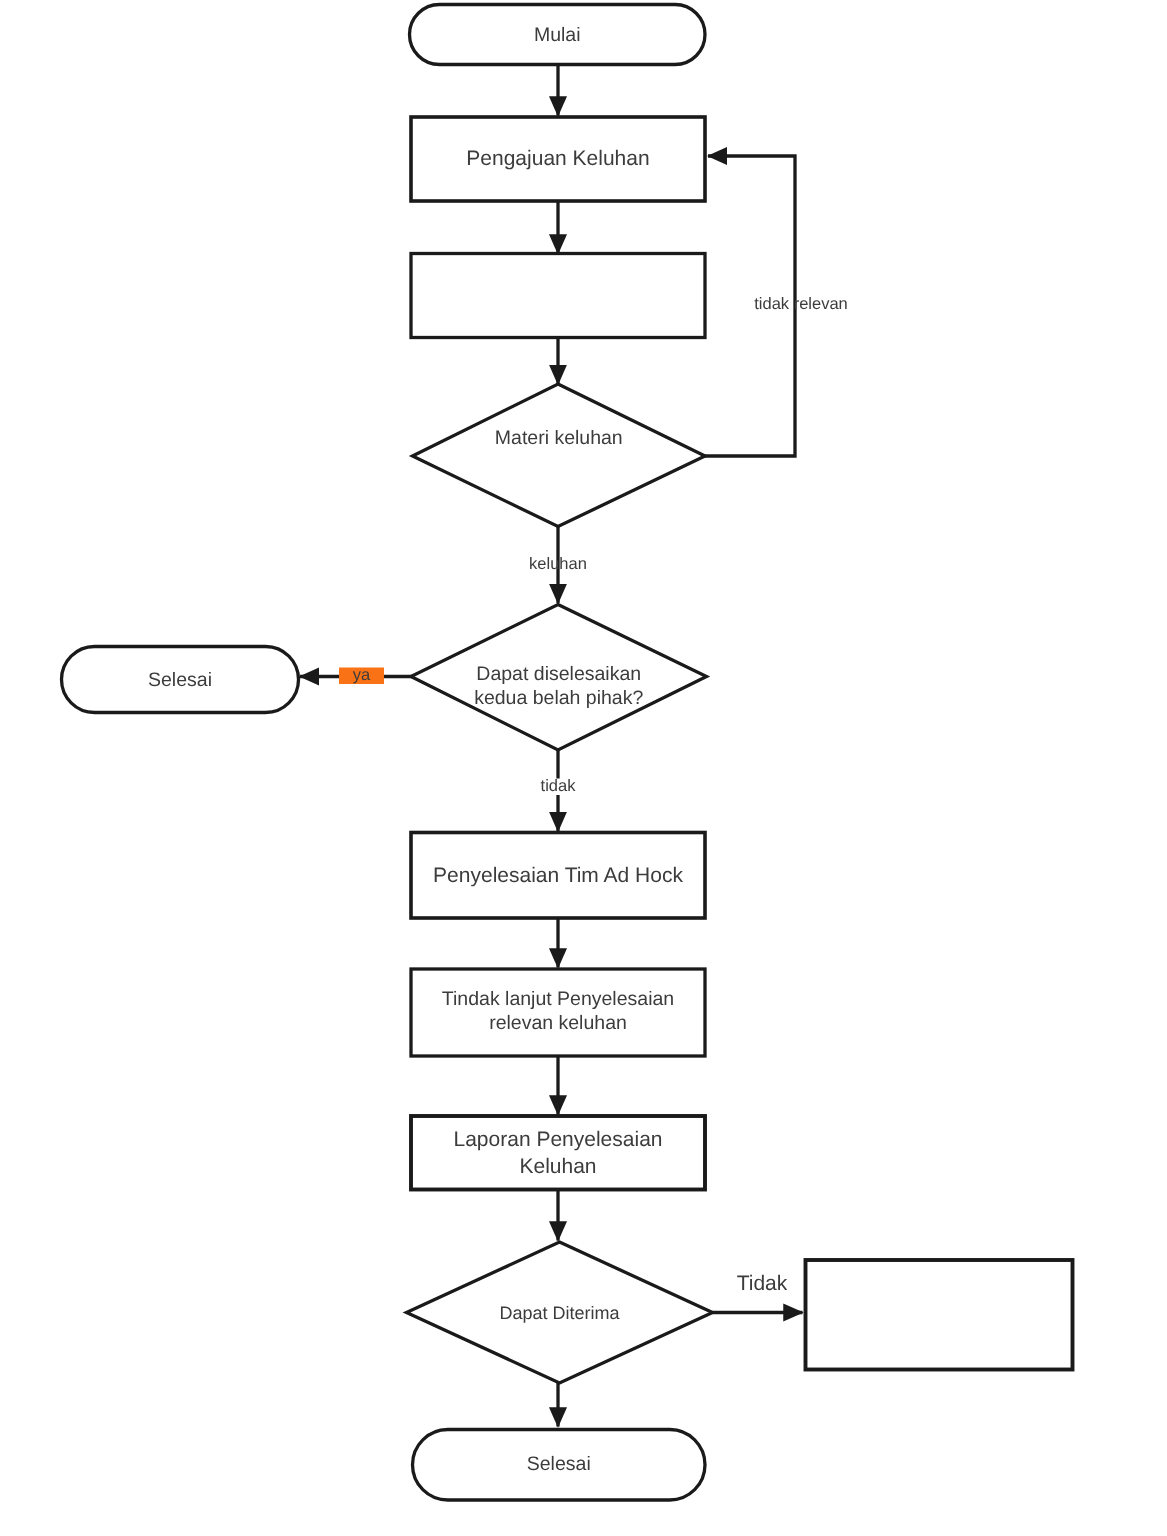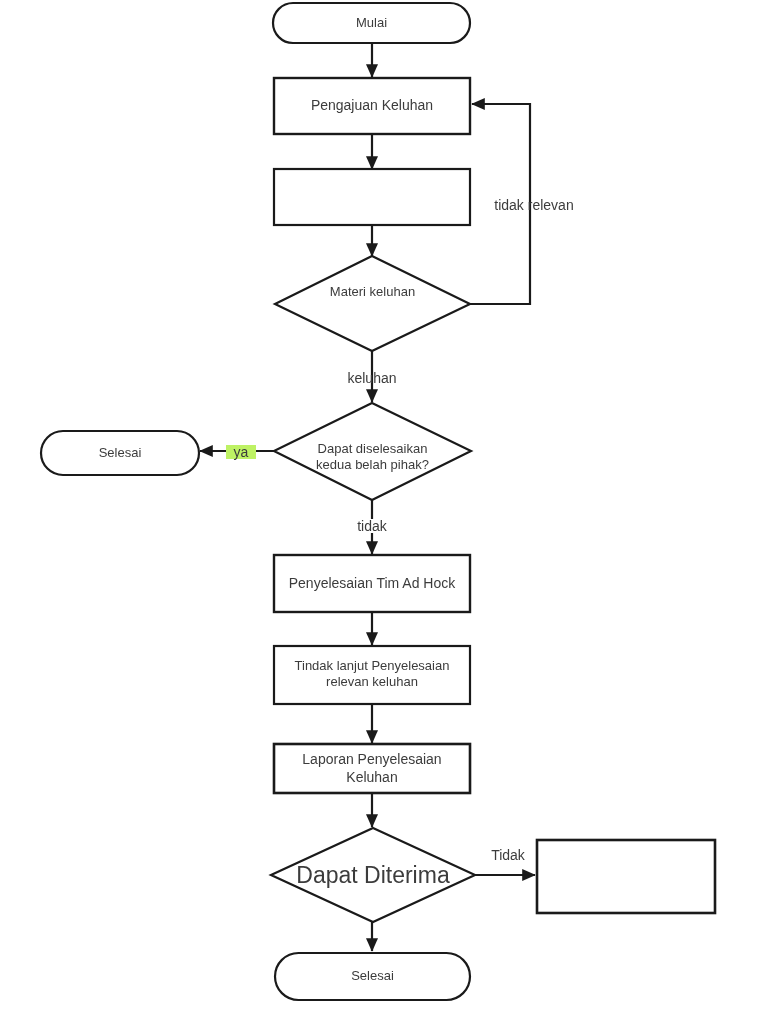--- a/index.html
+++ b/index.html
@@ -40,22 +40,22 @@
   .edge-label {
     position: absolute;
     color: #3c3c3c;
     background: transparent;
     text-align: center;
     line-height: 1;
     white-space: nowrap;
   }
   .t13 { font-size: 13px; }
   .t14 { font-size: 14px; }
-  .t17 { font-size: 23px; }
-  .t12 { font-size: 14px; }
+  .t17 { font-size: 12px; }
+  .t12 { font-size: 11px; }
 </style>
 </head>
 <body>
 
 <div id="canvas">
 
   <svg id="flow-svg" viewBox="0 0 778 1024">
     <defs>
       <marker id="arrow" viewBox="0 0 10 10" refX="9.4" refY="5" markerWidth="6.2" markerHeight="6.2" orient="auto-start-reverse">
         <path d="M 0 0.6 L 10 5 L 0 9.4 z" fill="#1a1a1a"></path>
@@ -136,19 +136,19 @@
 
   <div class="node-label t17" style="left:280px; top:858px; width:186px; height:34px;">Dapat Diterima</div>
 
 
   <div class="node-label t13" style="left:275px; top:953px; width:195px; height:47px;">Selesai</div>
 
   <div class="edge-label t12" style="left:484px; top:198px; width:100px;">tidak relevan</div>
 
   <div class="edge-label t12" style="left:330px; top:371px; width:84px;">keluhan</div>
 
-  <div class="edge-label t12" style="left:226px; top:445px; width:30px; background:#bef264;">ya</div>
+  <div class="edge-label t12" style="left:226px; top:445px; width:30px; background:#f97316;">ya</div>
 
   <div class="edge-label t12" style="left:340px; top:519px; width:64px; background:#ffffff;">tidak</div>
 
   <div class="edge-label t14" style="left:482px; top:848px; width:52px;">Tidak</div>
 
 </div>
 
 </body></html>

